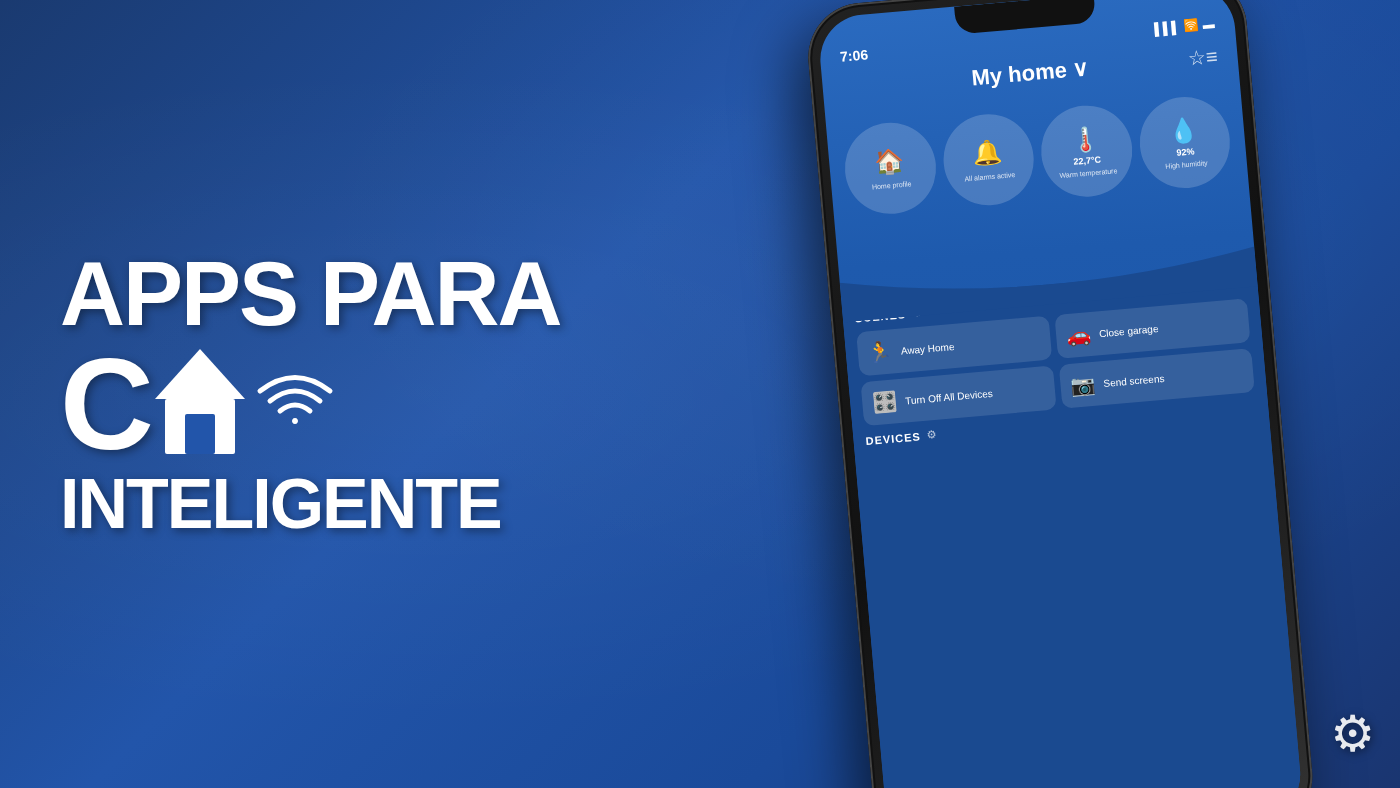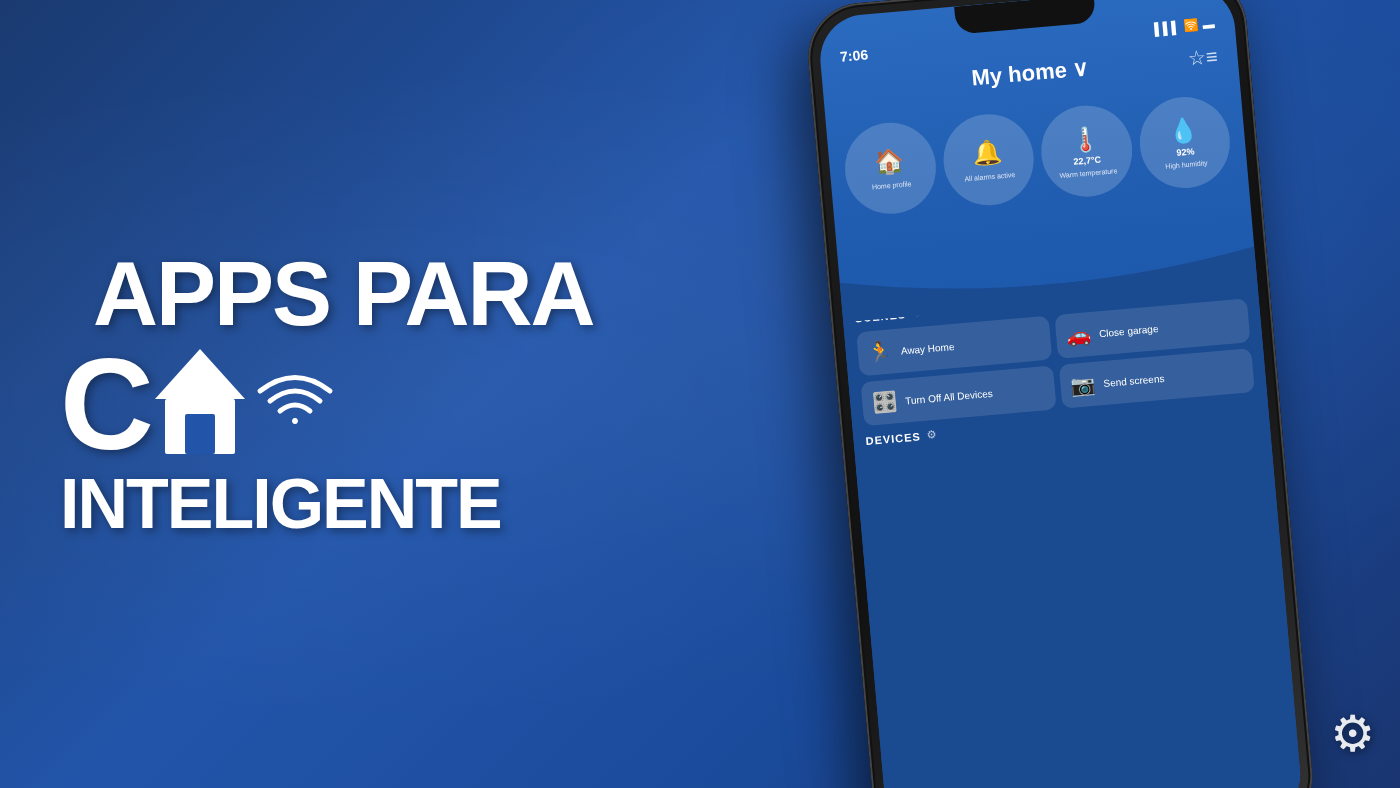--- a/index.html
+++ b/index.html
@@ -40,21 +40,20 @@
       color: white;
       width: 620px;
     }
 
     .apps-para {
       font-size: 90px;
       font-weight: 900;
       line-height: 1;
       text-shadow: 3px 3px 10px rgba(0,0,0,0.4);
       letter-spacing: -2px;
-      margin-left: 33px;
     }
 
     .casa-line {
       display: flex;
       align-items: center;
       gap: 0;
       line-height: 1;
     }
 
     .casa-text {

